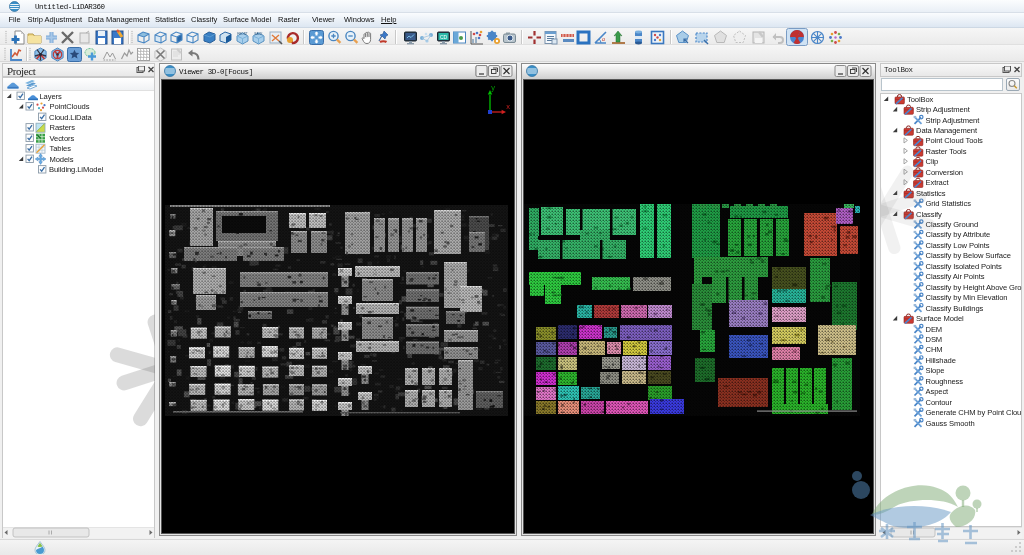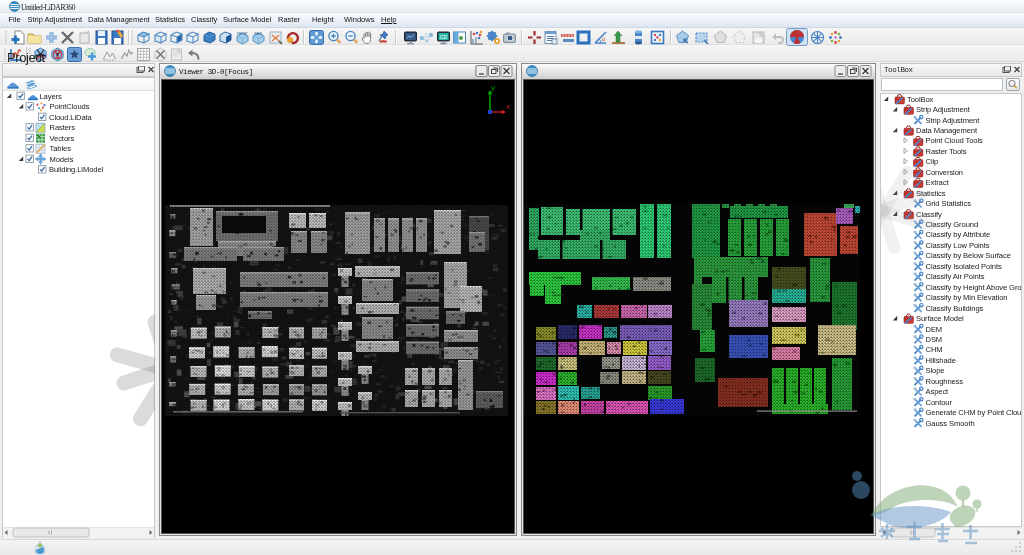--- a/index.html
+++ b/index.html
@@ -6,32 +6,32 @@
 .abs { position:absolute; }
 </style></head>
 <body>
 
 <div class="abs" style="left:0;top:0;width:1024px;height:13px;background:linear-gradient(#fbfdfe,#e9eff6);border-bottom:1px solid #d8dfe8;"></div>
 <svg class="abs" style="left:0;top:0" width="120" height="13">
   <circle cx="14.5" cy="6.5" r="5" fill="#3a8fc7"></circle>
   <path d="M10 4.5h9M9.6 6.5h9.8M10 8.5h9" stroke="#fff" stroke-width="0.9"></path>
   <circle cx="14.5" cy="6.5" r="5" fill="none" stroke="#2a6a9a" stroke-width="0.7"></circle>
 </svg>
-<div class="abs" style="left:21px;top:3px;font-family:Liberation Serif, serif;font-size:7.5px;color:#111;letter-spacing:-0.4px;">Untitled-LiDAR360</div>
+<div class="abs" style="left:21px;top:3px;font-family:Liberation Mono, monospace;font-size:7.5px;color:#111;letter-spacing:-0.4px;padding-left:14px;">Untitled-LiDAR360</div>
 
 <div class="abs" style="left:0;top:13px;width:1024px;height:15px;background:linear-gradient(#fafcfe,#dde7f2);border-bottom:1px solid #cdd8e4;"></div>
 <div class="abs" style="left:0;top:15px;width:832px;height:11px;font-size:7.5px;color:#111;">
 <span class="abs" style="left:8.5px;">File</span>
 <span class="abs" style="left:27.5px;">Strip Adjustment</span>
 <span class="abs" style="left:88px;">Data Management</span>
 <span class="abs" style="left:155px;">Statistics</span>
 <span class="abs" style="left:191px;">Classify</span>
 <span class="abs" style="left:223px;">Surface Model</span>
 <span class="abs" style="left:278px;">Raster</span>
-<span class="abs" style="left:312px;">Height</span>
+<span class="abs" style="left:312px;">Viewer</span>
 <span class="abs" style="left:344px;">Windows</span>
 <span class="abs" style="left:381px;text-decoration:underline;">Help</span>
 </div>
 
 <div class="abs" style="left:0;top:28px;width:1024px;height:17px;background:linear-gradient(#f6f6f6,#ebebeb);border-bottom:1px solid #e0e0e0;"></div>
 <div class="abs" style="left:0;top:45px;width:1024px;height:17px;background:linear-gradient(#f6f6f6,#eaeaea);border-bottom:1px solid #d6d6d6;"></div>
 <svg class="abs" style="left:0;top:0" width="1024" height="62">
     <circle cx="6" cy="31.5" r="0.7" fill="#b8b8b8"></circle>
     <circle cx="6" cy="33.7" r="0.7" fill="#b8b8b8"></circle>
     <circle cx="6" cy="35.9" r="0.7" fill="#b8b8b8"></circle>
@@ -357,21 +357,21 @@
       <path d="M12.5 12.5c0-4-2-6.5-6.5-6.5H4" fill="none" stroke="#7a7a7a" stroke-width="2.2"></path>
       <path d="M6.5 2.5L2 6l4.5 3.5z" fill="#7a7a7a"></path>
     </g>
     <path d="M26.5 47v14" stroke="#c8c8c8"></path>
     <path d="M27.5 47v14" stroke="#fff"></path>
   </svg>
 
 <div class="abs" style="left:0;top:62px;width:1024px;height:477px;background:#f0f0f0;"></div>
 
 <div class="abs" style="left:2px;top:63px;width:153px;height:14px;background:linear-gradient(#f8f8f8,#e8e8e8);border:1px solid #c8c8c8;"></div>
-<div class="abs" style="left:7px;top:50px;font-family:Liberation Sans, sans-serif;font-size:13px;color:#222;letter-spacing:-0.4px;">Project</div>
+<div class="abs" style="left:7px;top:65px;font-family:Liberation Serif, serif;font-size:11px;color:#222;letter-spacing:-0.4px;">Project</div>
 <svg class="abs" style="left:136px;top:66px" width="20" height="9">
   <rect x="1" y="1.5" width="6" height="5" fill="none" stroke="#555" stroke-width="1"></rect>
     <rect x="2.5" y="0" width="6" height="5" fill="#eee" stroke="#555" stroke-width="1"></rect>
   <path d="M12.5 1l5 5M17.5 1l-5 5" stroke="#444" stroke-width="1.3"></path>
 </svg>
 <div class="abs" style="left:2px;top:77px;width:153px;height:461px;background:#fff;border:1px solid #c8c8c8;"></div>
 <div class="abs" style="left:3px;top:78px;width:151px;height:13px;background:linear-gradient(#ffffff,#f0f2f4);border-bottom:1px solid #e0e0e0;"></div>
 <svg class="abs" style="left:0;top:78px" width="60" height="13">
   <g transform="translate(7,1.5)">
       <path d="M0.5 7L5 3.2h2L11.5 7v2H0.5z" fill="#5a9ad9"></path>

